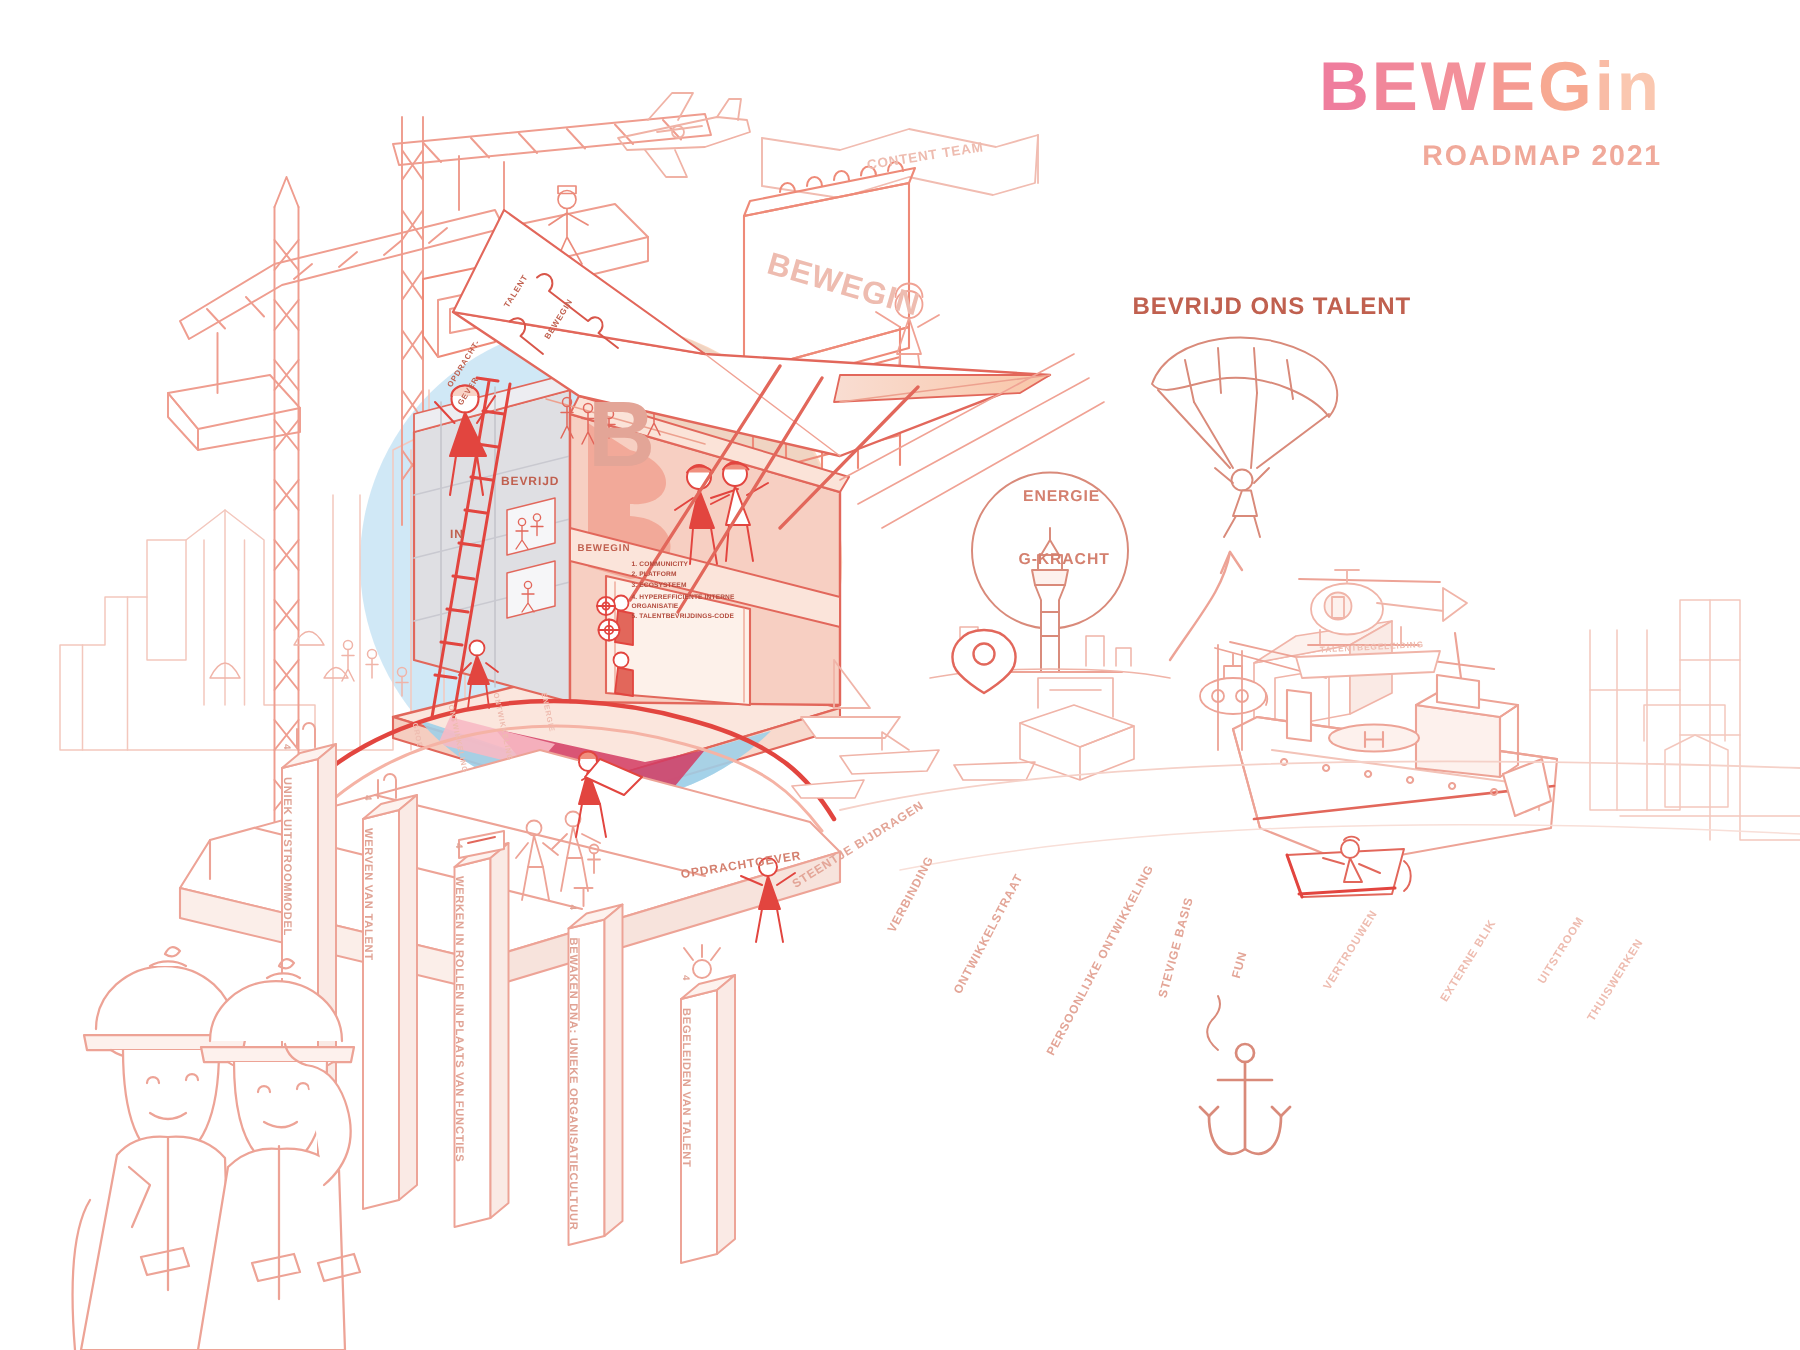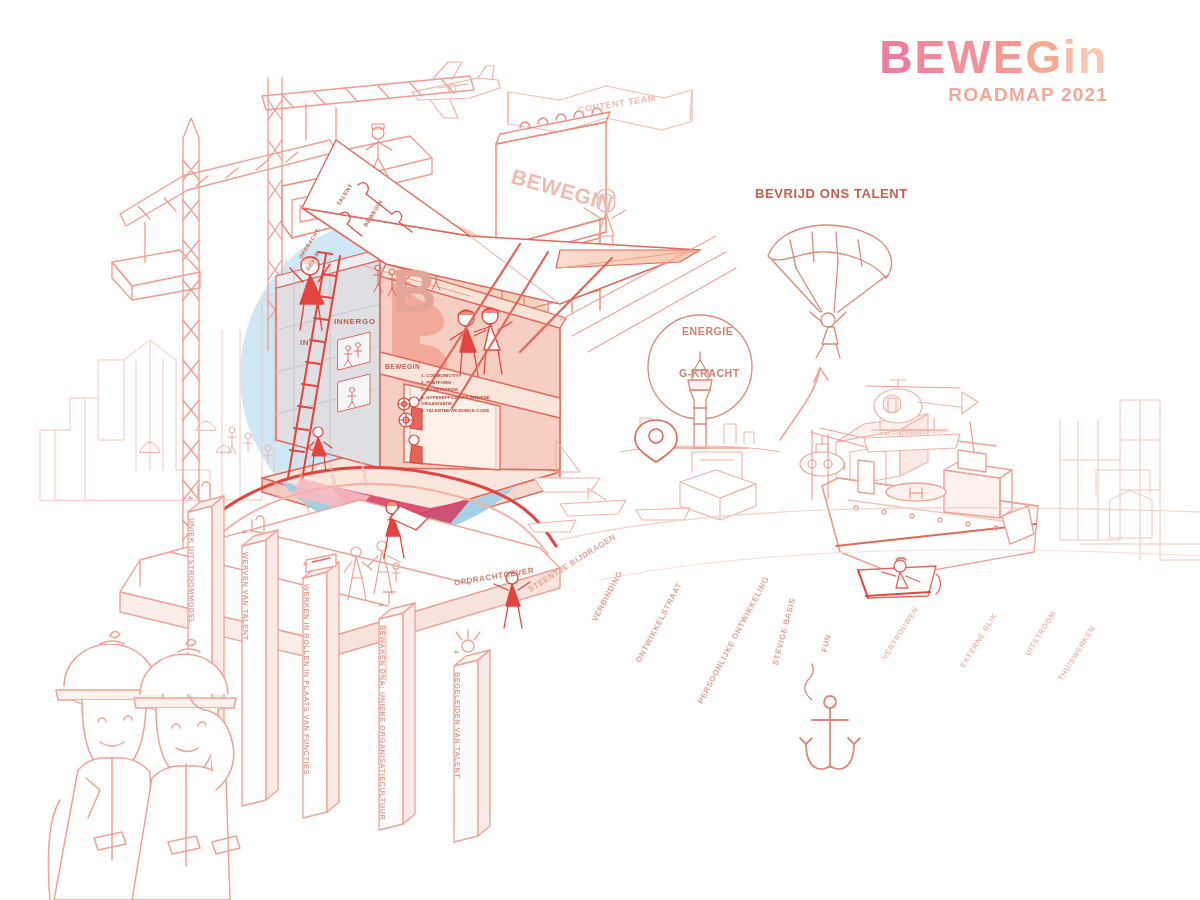--- a/index.html
+++ b/index.html
@@ -8,21 +8,21 @@
     font-family:"Liberation Sans", sans-serif;
     width:1200px;height:900px;overflow:hidden;position:relative;
   }
   #canvas{position:relative;width:1200px;height:900px;background:#fff;border-radius:17px;}
   svg.layer{position:absolute;left:0;top:0;width:1200px;height:900px;overflow:visible;}
 
   
   #logo-block{position:absolute;right:92px;top:34px;text-align:right;}
   #logo-word{font-size:46px;font-weight:700;letter-spacing:2px;line-height:1;}
   #logo-word span{display:inline-block;}
-  #logo-sub{font-size:19px;font-weight:700;letter-spacing:1.2px;margin-top:4px;color:#f0a99a;}
+  #logo-sub{font-size:19px;font-weight:700;letter-spacing:1.2px;margin-top:14px;color:#f0a99a;}
 
   .lbl{position:absolute;font-weight:700;white-space:nowrap;
        transform-origin:left center;letter-spacing:.6px;}
   .lbl-strong{color:#c0604f;}
   .lbl-mid{color:#d4806f;}
   .lbl-soft{color:#e3a597;}
   .lbl-faint{color:#eebcb0;}
 
   .vlbl{position:absolute;font-weight:700;white-space:nowrap;color:#e0a294;
         transform-origin:left top;letter-spacing:.5px;}
@@ -527,28 +527,28 @@
   </svg>
 
   <div id="logo-block">
     <div id="logo-word">
       <span style="color:#ef7d9d">B</span><span style="color:#f1879a">E</span><span style="color:#f3909a">W</span><span style="color:#f59a92">E</span><span style="color:#f7a992">G</span><span style="color:#f9bca6">i</span><span style="color:#fac7b0">n</span>
     </div>
     <div id="logo-sub">ROADMAP 2021</div>
   </div>
 
   <div id="labels">
-      <div class="lbl lbl-strong" style="left: 755px; top: 193px; font-size: 13px; transform: translateY(-50%) rotate(0deg);">BEVRIJD ONS TALENT</div>
+      <div class="lbl lbl-strong" style="left: 755px; top: 205px; font-size: 16px; transform: translateY(-50%) rotate(0deg);">BEVRIJD ONS TALENT</div>
       <div class="lbl lbl-mid" style="left: 682px; top: 331px; font-size: 10.5px; transform: translateY(-50%) rotate(0deg);">ENERGIE</div>
       <div class="lbl lbl-mid" style="left: 679px; top: 345px; font-size: 10.5px; transform: translateY(-50%) rotate(0deg); margin-top: 28px;">G-KRACHT</div>
       <div class="lbl lbl-faint" style="left: 578px; top: 110px; font-size: 9px; transform: translateY(-50%) rotate(-9deg);">CONTENT TEAM</div>
       <div class="lbl lbl-faint" style="left: 880px; top: 434px; font-size: 5.5px; transform: translateY(-50%) rotate(-3deg);">TALENTBEGELEIDING</div>
       <div class="lbl lbl-faint" style="left: 512px; top: 176px; font-size: 21px; transform: translateY(-50%) rotate(16deg);">BEWEGIN</div>
-      <div class="lbl lbl-strong" style="left: 300px; top: 342px; font-size: 8px; transform: translateY(-50%) rotate(0deg); text-align: center;">IN</div>
-      <div class="lbl lbl-strong" style="left: 334px; top: 321px; font-size: 8px; transform: translateY(-50%) rotate(0deg);">INNERGO</div>
+      <div class="lbl lbl-strong" style="left: 300px; top: 356px; font-size: 8px; transform: translateY(-50%) rotate(0deg); text-align: center;">IN</div>
+      <div class="lbl lbl-strong" style="left: 334px; top: 321px; font-size: 8px; transform: translateY(-50%) rotate(0deg);">BEVRIJD</div>
       <div class="lbl lbl-strong" style="left: 385px; top: 366px; font-size: 6.5px; transform: translateY(-50%) rotate(0deg);">BEWEGIN</div>
       <div class="lbl lbl-soft" style="left: 392px; top: 290px; font-size: 62px; transform: translateY(-50%) rotate(0deg);">B</div>
       <div class="lbl lbl-strong" style="left: 338px; top: 205px; font-size: 5.5px; transform: translateY(-50%) rotate(-58deg);">TALENT</div>
       <div class="lbl lbl-strong" style="left: 365px; top: 226px; font-size: 5.5px; transform: translateY(-50%) rotate(-58deg);">BEWEGIN</div>
       <div class="lbl lbl-strong" style="left: 300px; top: 258px; font-size: 5.2px; transform: translateY(-50%) rotate(-58deg);">OPDRACHT-</div>
       <div class="lbl lbl-strong" style="left: 307px; top: 270px; font-size: 5.2px; transform: translateY(-50%) rotate(-58deg);">GEVER</div>
       <div class="lbl lbl-mid" style="left: 454px; top: 583px; font-size: 8px; transform: translateY(-50%) rotate(-9deg);">OPDRACHTGEVER</div>
       <div class="lbl lbl-soft" style="left: 529px; top: 590px; font-size: 8px; transform: translateY(-50%) rotate(-32deg);">STEENTJE BIJDRAGEN</div>
       <div class="lbl lbl-soft" style="left: 594px; top: 621px; font-size: 8px; transform: translateY(-50%) rotate(-62deg);">VERBINDING</div>
       <div class="lbl lbl-soft" style="left: 638px; top: 662px; font-size: 8px; transform: translateY(-50%) rotate(-62deg);">ONTWIKKELSTRAAT</div>

